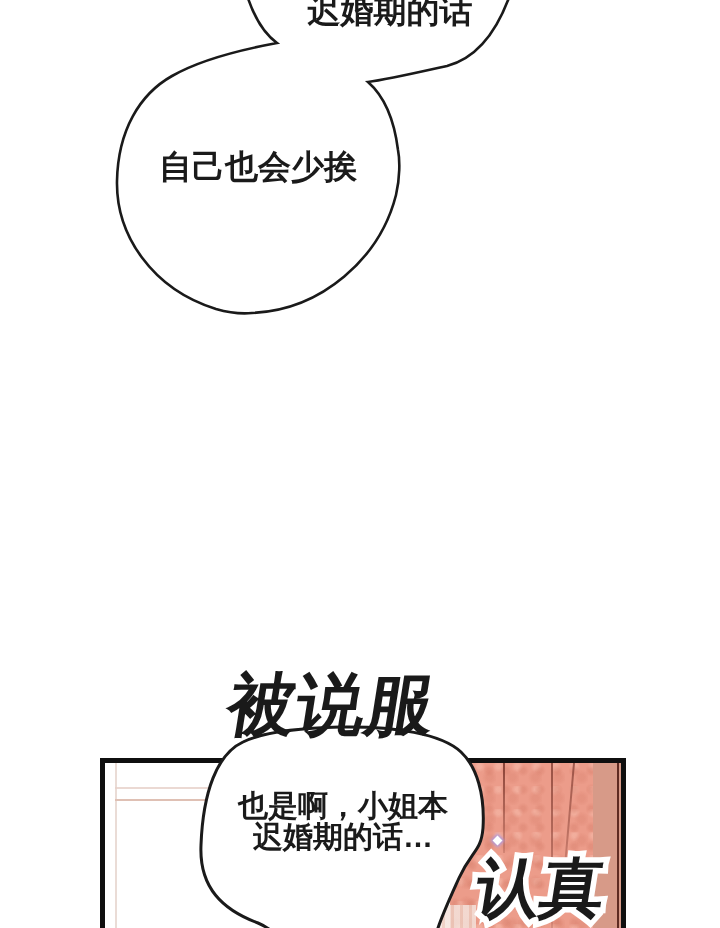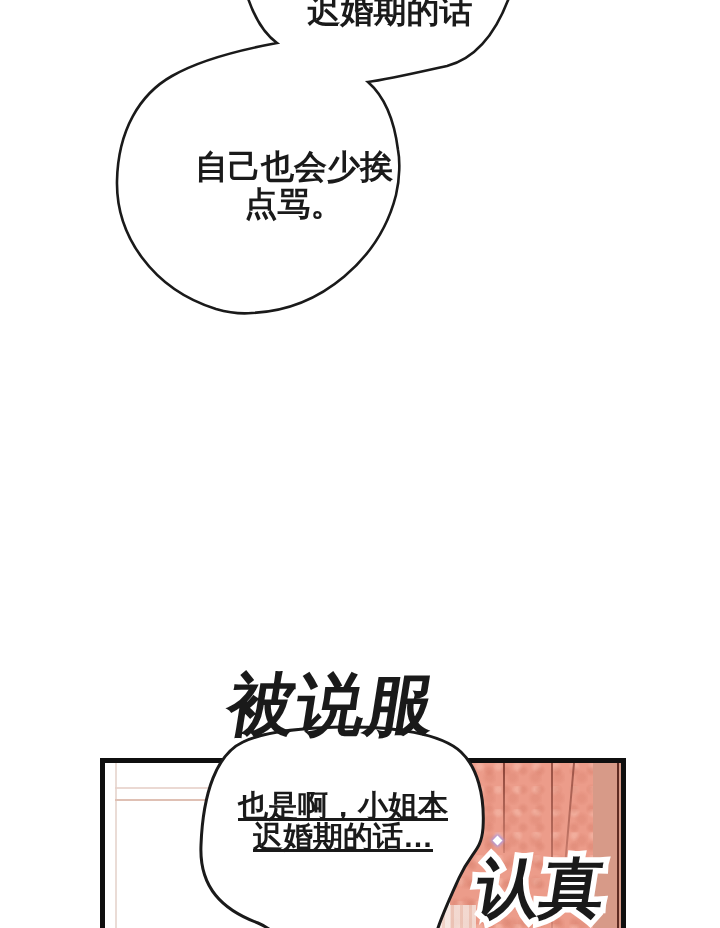--- a/index.html
+++ b/index.html
@@ -60,22 +60,22 @@
     background:repeating-linear-gradient(90deg,var(--stripe-light) 0 6px,var(--stripe-dark) 6px 9px);
     opacity:.85;
   }
   
   .bubble-svg{position:absolute;left:0;top:0;width:720px;height:928px;z-index:2;}
   .bubble-path{fill:#ffffff;stroke:var(--ink);stroke-width:2.6;stroke-miterlimit:12;}
   .bubble-path-big{fill:#ffffff;stroke:var(--ink);stroke-width:3;stroke-miterlimit:12;}
   
   .txt{position:absolute;color:var(--ink);font-weight:700;text-align:center;z-index:3;}
   .bubble1-text{left:302px;top:-11px;width:176px;font-size:33px;letter-spacing:0;white-space:nowrap;}
-  .bubble2-text{left:118px;top:148px;width:280px;font-size:33px;line-height:37px;margin-left:36px;}
-  .bubble3-text{left:205px;top:790px;width:276px;font-size:30px;line-height:31px;text-decoration:underline;}
+  .bubble2-text{left:118px;top:148px;width:280px;font-size:33px;line-height:37px;}
+  .bubble3-text{left:205px;top:790px;width:276px;font-size:30px;line-height:31px;}
   .sfx-persuaded{
     left:228px;top:660px;font-size:68px;font-weight:900;
     transform:skewX(-9deg);letter-spacing:1px;white-space:nowrap;
   }
   .sfx-serious{
     position:absolute;left:372px;top:82px;font-size:64px;font-weight:900;
     transform:skewX(-9deg);white-space:nowrap;z-index:4;color:var(--ink);
   }
   .sfx-serious .stroke{
     position:absolute;left:0;top:0;
@@ -137,21 +137,20 @@
          C 472,850 481,852 483,828
          C 485,795 477,767 461,752
          C 442,734 395,726 340,727
          Z"></path>
   </svg>
 
   <div class="txt bubble1-text">迟婚期的话</div>
 
   <div class="txt bubble2-text">
     <div>自己也会少挨</div>
-    <div>点骂。</div>
   </div>
 
   <div class="txt sfx-persuaded">被说服</div>
 
   <div class="txt bubble3-text">
     <div>也是啊，小姐本</div>
     <div>迟婚期的话…</div>
   </div>
 
 </div>

